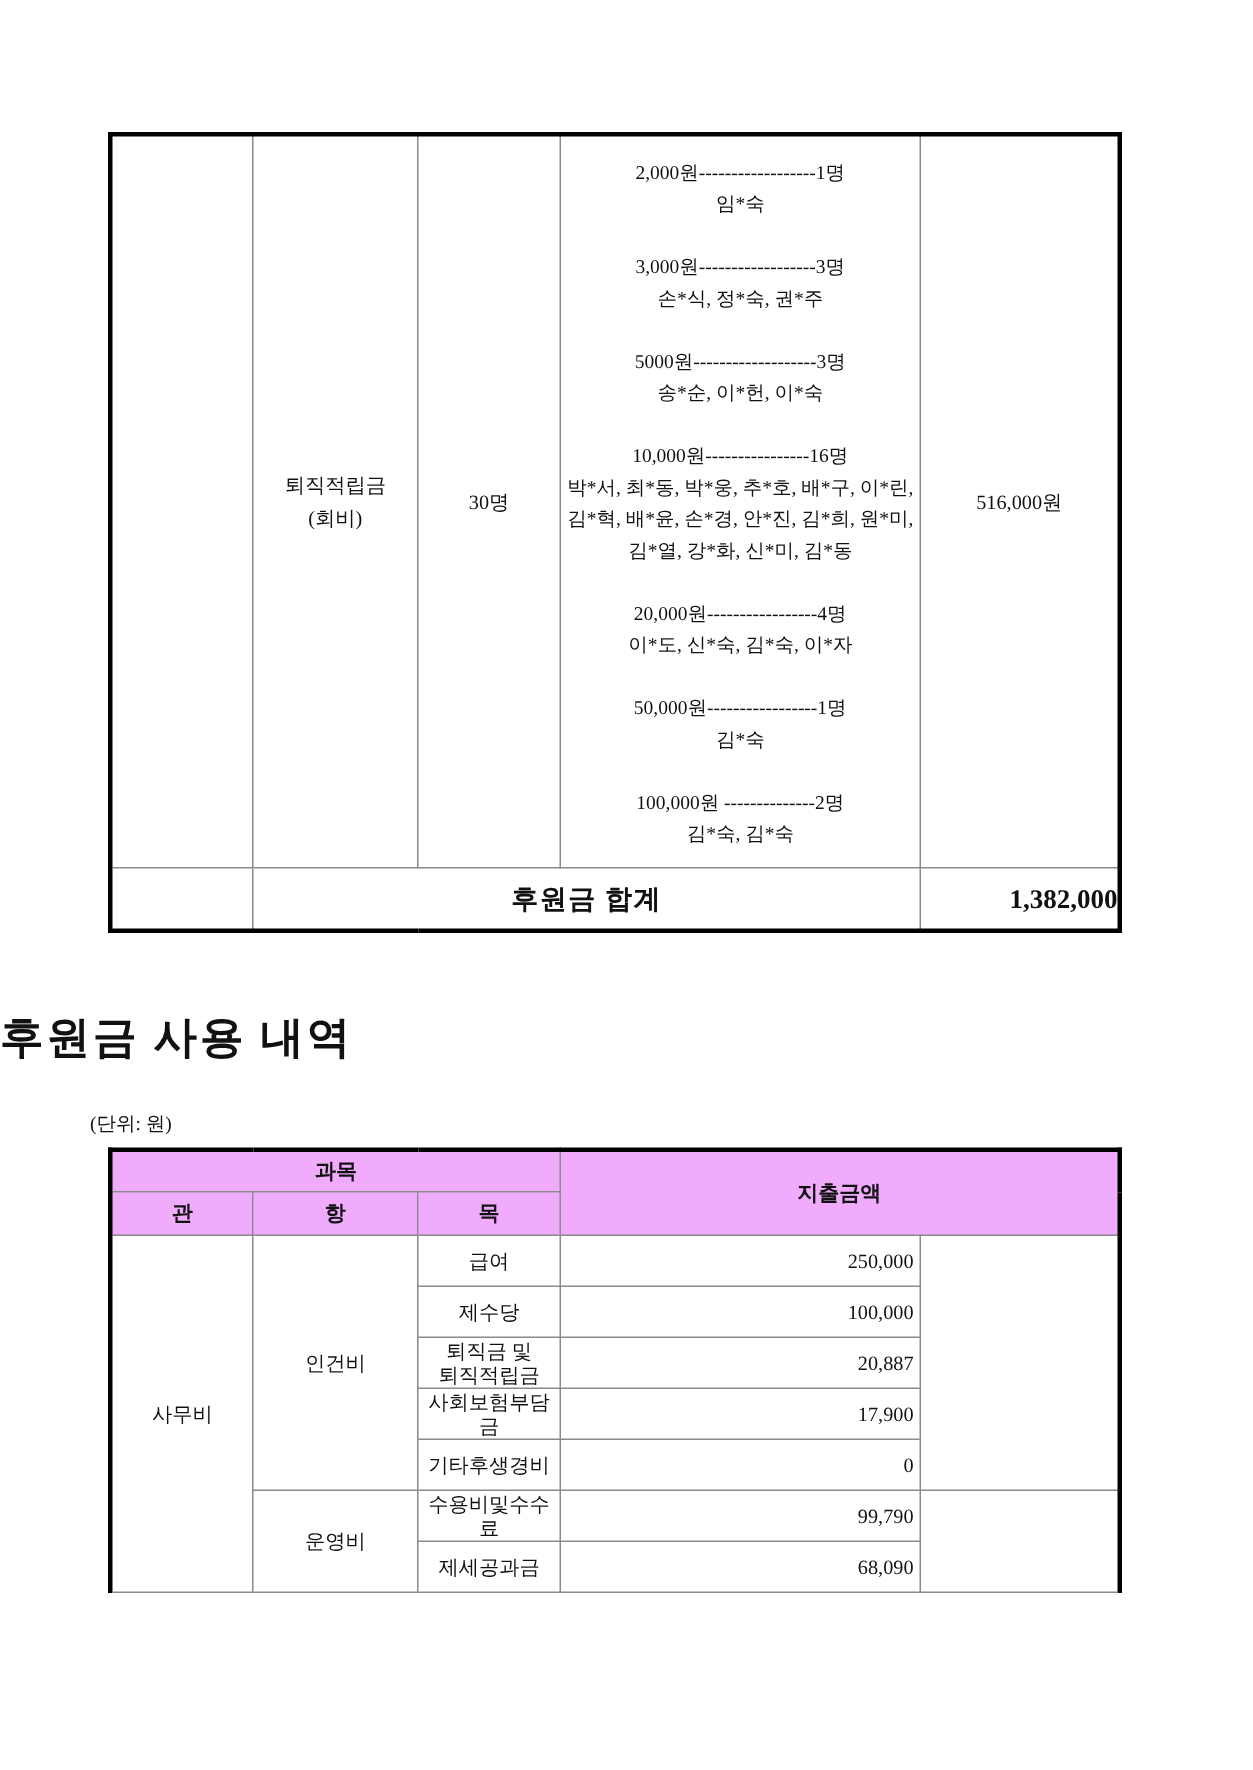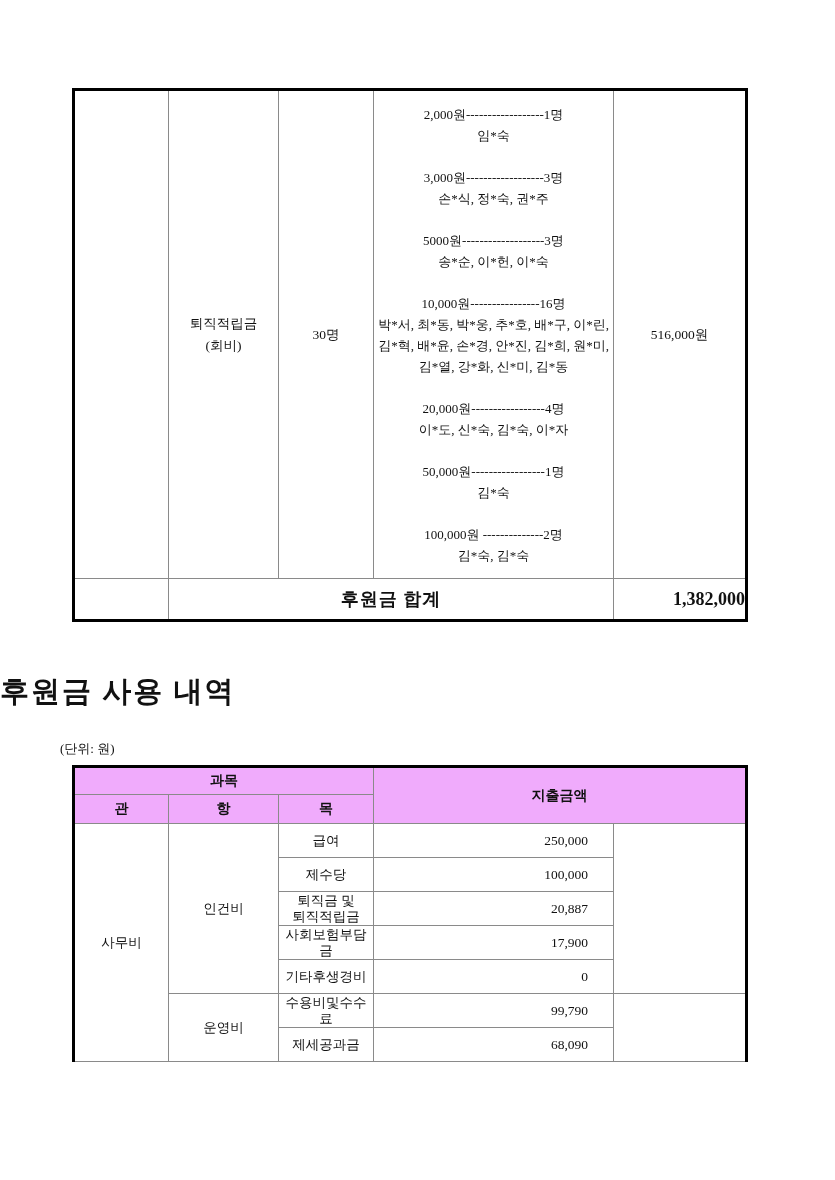--- a/index.html
+++ b/index.html
@@ -53,21 +53,21 @@
   table.t2 th, table.t2 td { border: 1px solid #8a8a8a; padding: 0; vertical-align: middle; }
   table.t2 th {
     background: #f0abfc; font-weight: bold; font-size: 14px;
     text-align: center;
     font-family: Liberation Serif, serif;
   }
   table.t2 tr.hdr1 { height: 28px; }
   table.t2 tr.hdr2 { height: 29px; }
   table.t2 tr.body-row { height: 34px; }
   table.t2 td.label-cell { text-align: center; white-space: pre-line; line-height: 16px; }
-  table.t2 td.num-cell { text-align: right; padding-right: 25px; font-family: Liberation Serif, serif; }
+  table.t2 td.num-cell { text-align: right; padding-right: 4px; font-family: Liberation Serif, serif; }
   table.t2 td.blank-cell { }
 </style>
 </head>
 <body>
 
 <div class="page">
 
   <table class="t1">
     <colgroup>
       <col style="width:95px">

